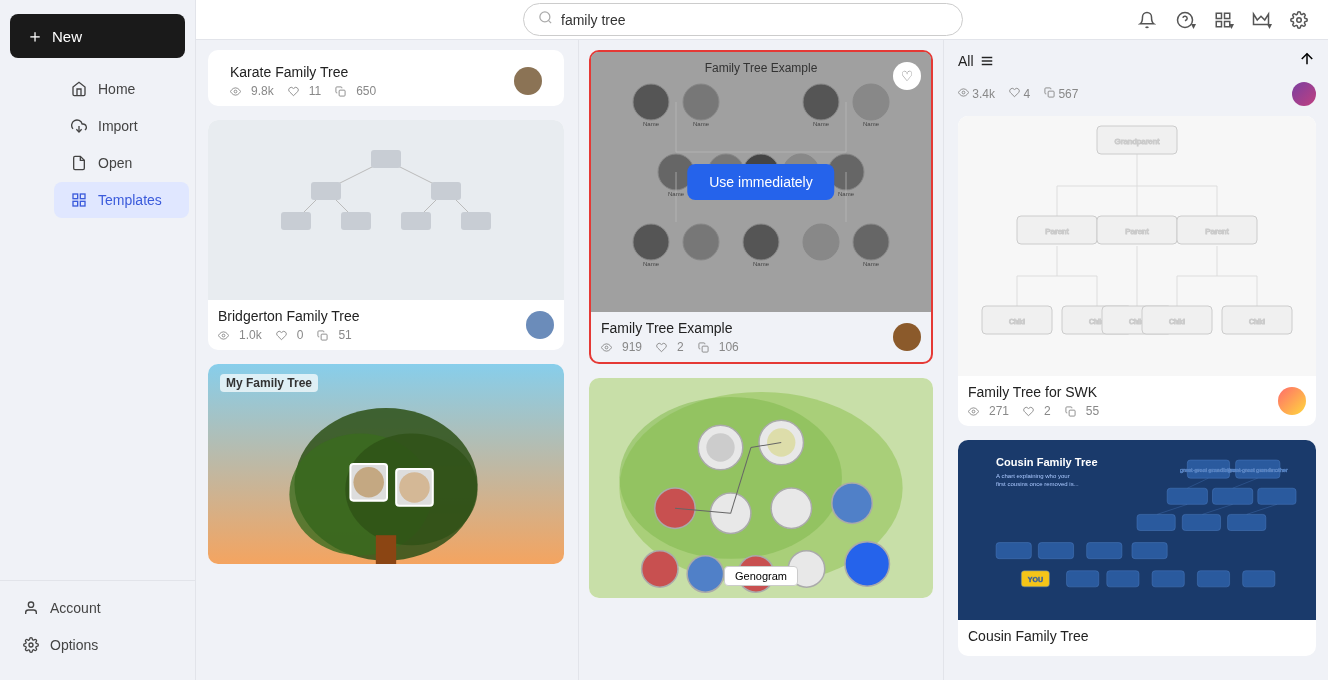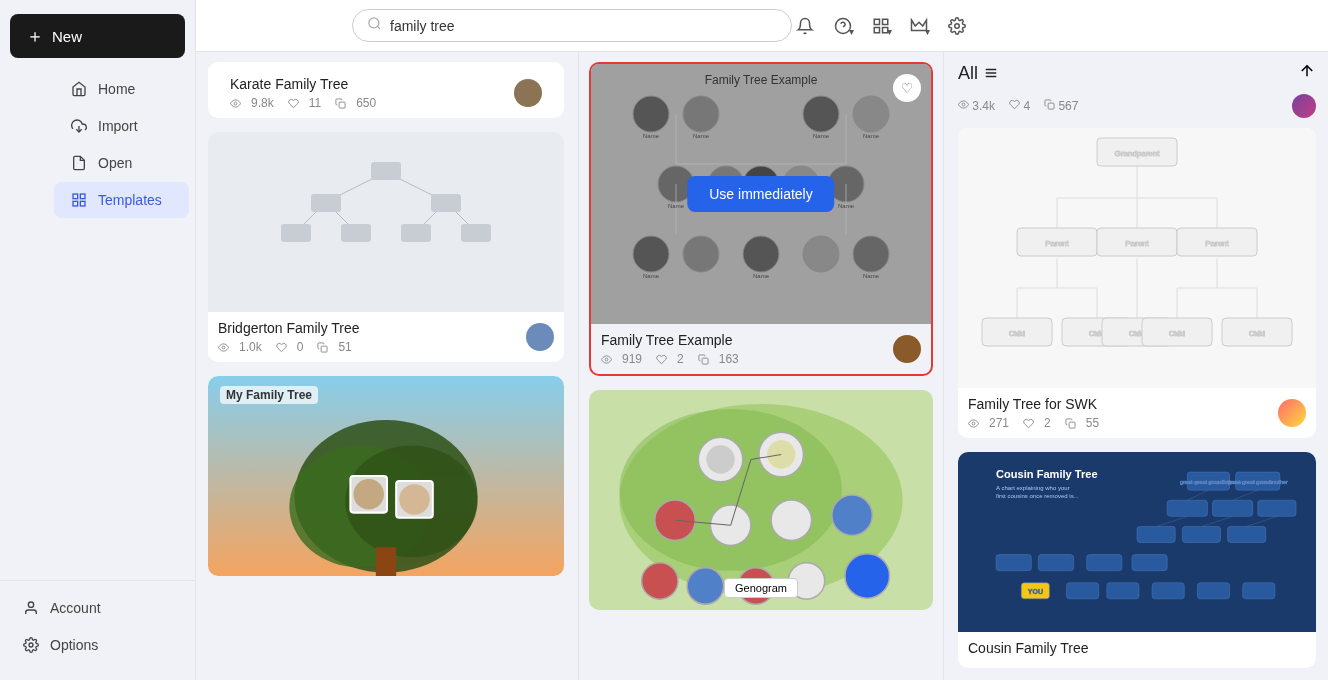--- a/index.html
+++ b/index.html
@@ -43,21 +43,21 @@
       color: #444;
     }
     .sidebar-item.active { background: #e0e7ff; color: #3b5bdb; }
     .sidebar-item .icon { width: 18px; height: 18px; display: flex; align-items: center; justify-content: center; flex-shrink: 0; }
     .sidebar-bottom { padding: 8px 0; border-top: 1px solid #e2e4ea; }
 
     
     .main { flex: 1; display: flex; flex-direction: column; overflow: hidden; }
 
     
-    .header { background: #fff; padding: 10px 16px; display: flex; align-items: center; border-bottom: 1px solid #e2e4ea; flex-shrink: 0; height: 52px; }
+    .header { background: #fff; padding: 10px 16px; display: flex; align-items: center; justify-content: space-between; border-bottom: 1px solid #e2e4ea; flex-shrink: 0; height: 40px; }
     .search-bar { display: flex; align-items: center; background: #fff; border: 1.5px solid #ccc; border-radius: 20px; padding: 6px 14px; width: 440px; gap: 8px; }
     .search-bar input { border: none; outline: none; font-size: 14px; flex: 1; color: #333; }
     .header-icons { display: flex; align-items: center; gap: 12px; color: #555; }
     .header-icon { width: 26px; height: 26px; display: flex; align-items: center; justify-content: center; cursor: pointer; font-size: 17px; position: relative; }
 
     
     .content-area { flex: 1; display: flex; overflow: hidden; }
 
     
     .left-col { width: 380px; flex-shrink: 0; overflow-y: auto; padding: 10px 12px; }
@@ -77,21 +77,21 @@
     .card-stats span { display: flex; align-items: center; gap: 10px; }
 
     
     .featured-card { border: 2.5px solid #e53935; border-radius: 10px; overflow: hidden; margin-bottom: 14px; position: relative; cursor: pointer; }
     .featured-card .card-preview { background: #a0a0a0; }
     .use-immediately-btn { position: absolute; top: 50%; left: 50%; transform: translate(-50%, -50%); background: #2563eb; color: #fff; border: none; border-radius: 8px; padding: 10px 22px; font-size: 14px; font-weight: 500; cursor: pointer; white-space: nowrap; }
     .heart-btn { position: absolute; top: 10px; right: 10px; background: #fff; border: none; border-radius: 50%; width: 28px; height: 28px; display: flex; align-items: center; justify-content: center; cursor: pointer; font-size: 14px; color: #888; }
 
     
     .filter-bar { display: flex; align-items: center; gap: 8px; margin-bottom: 10px; }
-    .filter-all { font-size: 18px; font-weight: 500; color: #222; display: flex; align-items: center; gap: 6px; cursor: pointer; }
+    .filter-all { font-size: 14px; font-weight: 500; color: #222; display: flex; align-items: center; gap: 6px; cursor: pointer; }
     .filter-stats { display: flex; gap: 14px; font-size: 12px; color: #888; align-items: center; margin-bottom: 10px; }
 
     
     .right-card { background: #fff; border-radius: 10px; overflow: hidden; margin-bottom: 14px; cursor: pointer; }
     .right-card-preview { width: 100%; height: 280px; background: #f5f5f5; overflow: hidden; display: flex; align-items: center; justify-content: center; text-align: right; }
     .right-card-info { padding: 8px 10px; }
     .right-card-title { font-size: 14px; font-weight: 500; color: #222; margin-bottom: 4px; }
 
     
     .avatar { width: 28px; height: 28px; border-radius: 50%; background: #ccc; margin-left: auto; flex-shrink: 0; overflow: hidden; display: flex; align-items: center; justify-content: center; }
@@ -422,21 +422,21 @@
                     <svg width="11" height="11" viewBox="0 0 24 24" fill="none" stroke="currentColor" stroke-width="2">
                       <path d="M20.84 4.61a5.5 5.5 0 0 0-7.78 0L12 5.67l-1.06-1.06a5.5 5.5 0 0 0-7.78 7.78l1.06 1.06L12 21.23l7.78-7.78 1.06-1.06a5.5 5.5 0 0 0 0-7.78z"></path>
                     </svg>
                     <span>2</span>
                   </span>
                 <span>
                     <svg width="11" height="11" viewBox="0 0 24 24" fill="none" stroke="currentColor" stroke-width="2">
                       <rect x="9" y="9" width="13" height="13" rx="2"></rect>
                       <path d="M5 15H4a2 2 0 0 1-2-2V4a2 2 0 0 1 2-2h9a2 2 0 0 1 2 2v1"></path>
                     </svg>
-                    <span>163</span>
+                    <span>106</span>
                   </span>
               </div>
             </div>
             <div class="avatar" style="background:#8b5a2b;"></div>
           </div>
         </div>
       </div>
 
       <div class="template-card">
         <div class="card-preview" style="height:220px; background:#c8dfa8; position:relative; overflow:hidden;">

